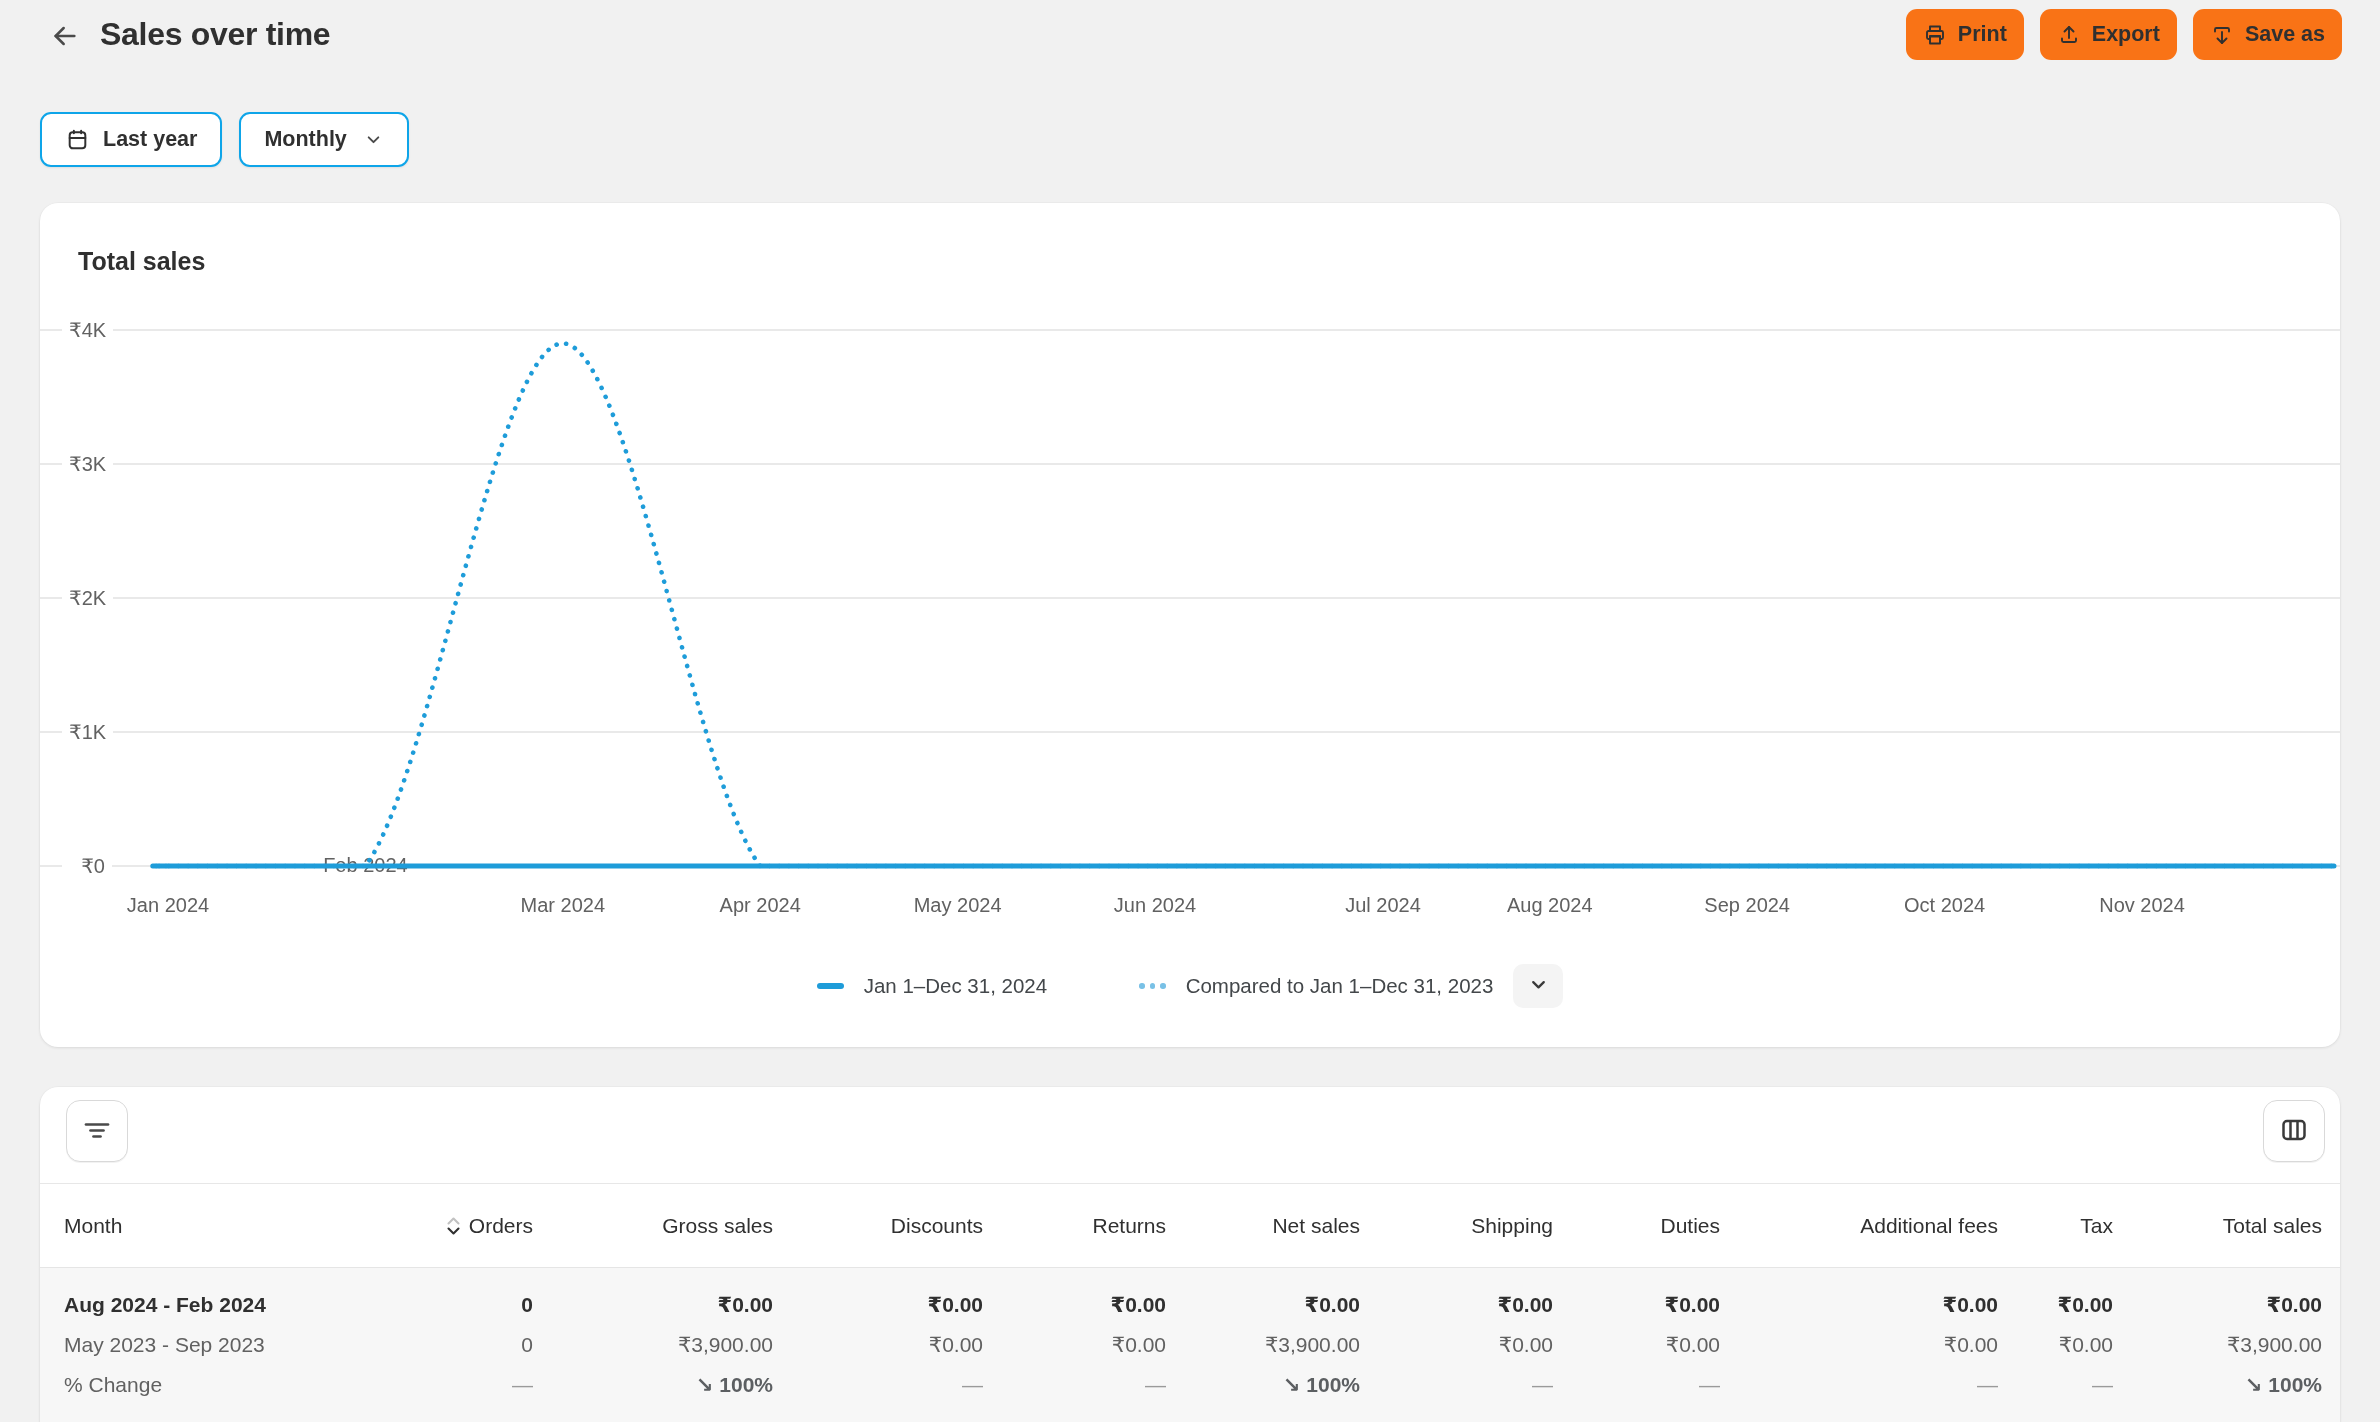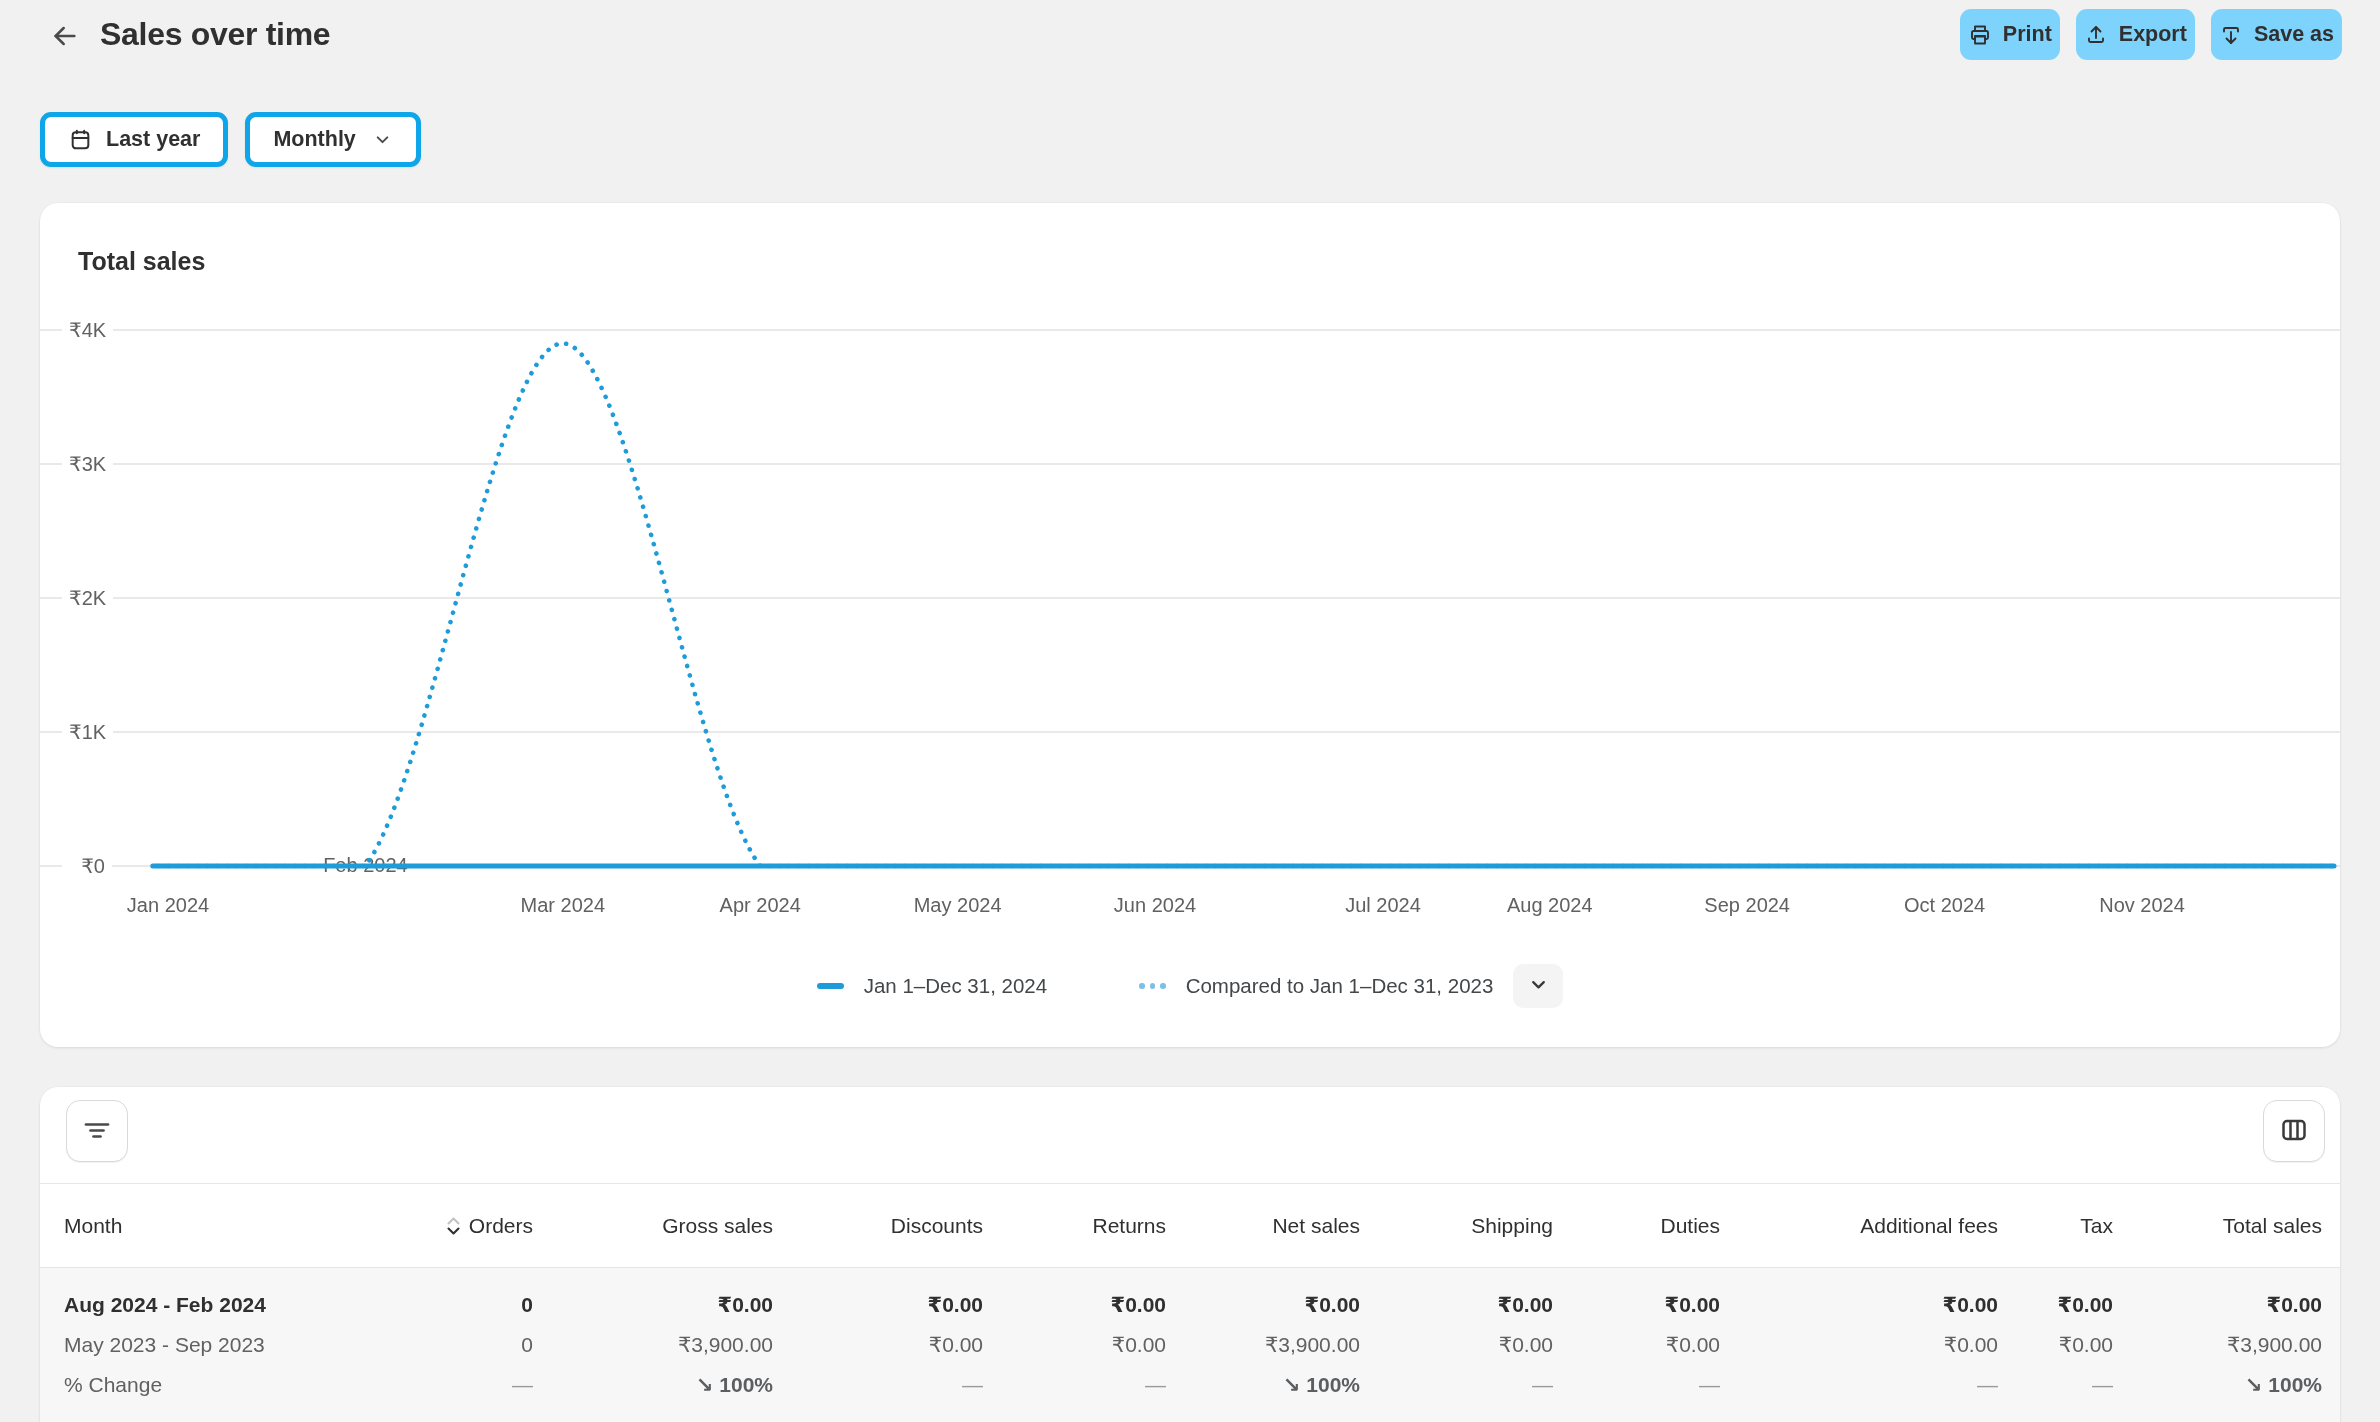--- a/index.html
+++ b/index.html
@@ -5,27 +5,27 @@
   html,body{margin:0;padding:0;background:#f1f1f1;}
   *{box-sizing:border-box;}
   .page{position:relative;width:2380px;height:1422px;background:#f1f1f1;overflow:hidden;
         font-family:"Liberation Sans","DejaVu Sans",sans-serif;color:#303030;}
 
   
   .back-btn{position:absolute;left:42px;top:14px;width:46px;height:46px;border:none;background:transparent;
             display:flex;align-items:center;justify-content:center;cursor:pointer;border-radius:10px;padding:0;}
   .page-title{position:absolute;left:100px;top:16px;margin:0;font-size:32px;font-weight:700;color:#303030;letter-spacing:-0.3px;}
   .actions{position:absolute;right:38px;top:9px;display:flex;gap:16px;}
-  .action-btn{display:flex;align-items:center;gap:11px;height:51px;padding:0 8px;border:none;border-radius:11px;
-              background:#7dd3fc;color:#303030;font-family:inherit;font-size:21.5px;font-weight:600;cursor:pointer;}
+  .action-btn{display:flex;align-items:center;gap:11px;height:51px;padding:0 17px;border:none;border-radius:11px;
+              background:#f97316;color:#303030;font-family:inherit;font-size:21.5px;font-weight:600;cursor:pointer;}
   .action-btn svg{display:block;}
 
   
   .filters{position:absolute;left:40px;top:112px;display:flex;gap:17px;}
-  .chip{display:flex;align-items:center;gap:13px;height:55px;padding:0 23px;background:#fff;border:5px solid #0ea5e9;
+  .chip{display:flex;align-items:center;gap:13px;height:55px;padding:0 23px;background:#fff;border:2px solid #0ea5e9;
         border-radius:11px;box-shadow:0 1px 2px rgba(26,26,26,.08);font-family:inherit;font-size:21.5px;font-weight:600;
         color:#303030;cursor:pointer;}
   .chip svg{display:block;}
 
   
   .card{position:absolute;background:#fff;border-radius:18px;
         box-shadow:0 1px 3px rgba(0,0,0,.09),0 0 0 .5px rgba(0,0,0,.03);}
   .chart-card{left:40px;top:203px;width:2300px;height:844px;}
   .table-card{left:40px;top:1087px;width:2300px;height:360px;overflow:hidden;}
 

